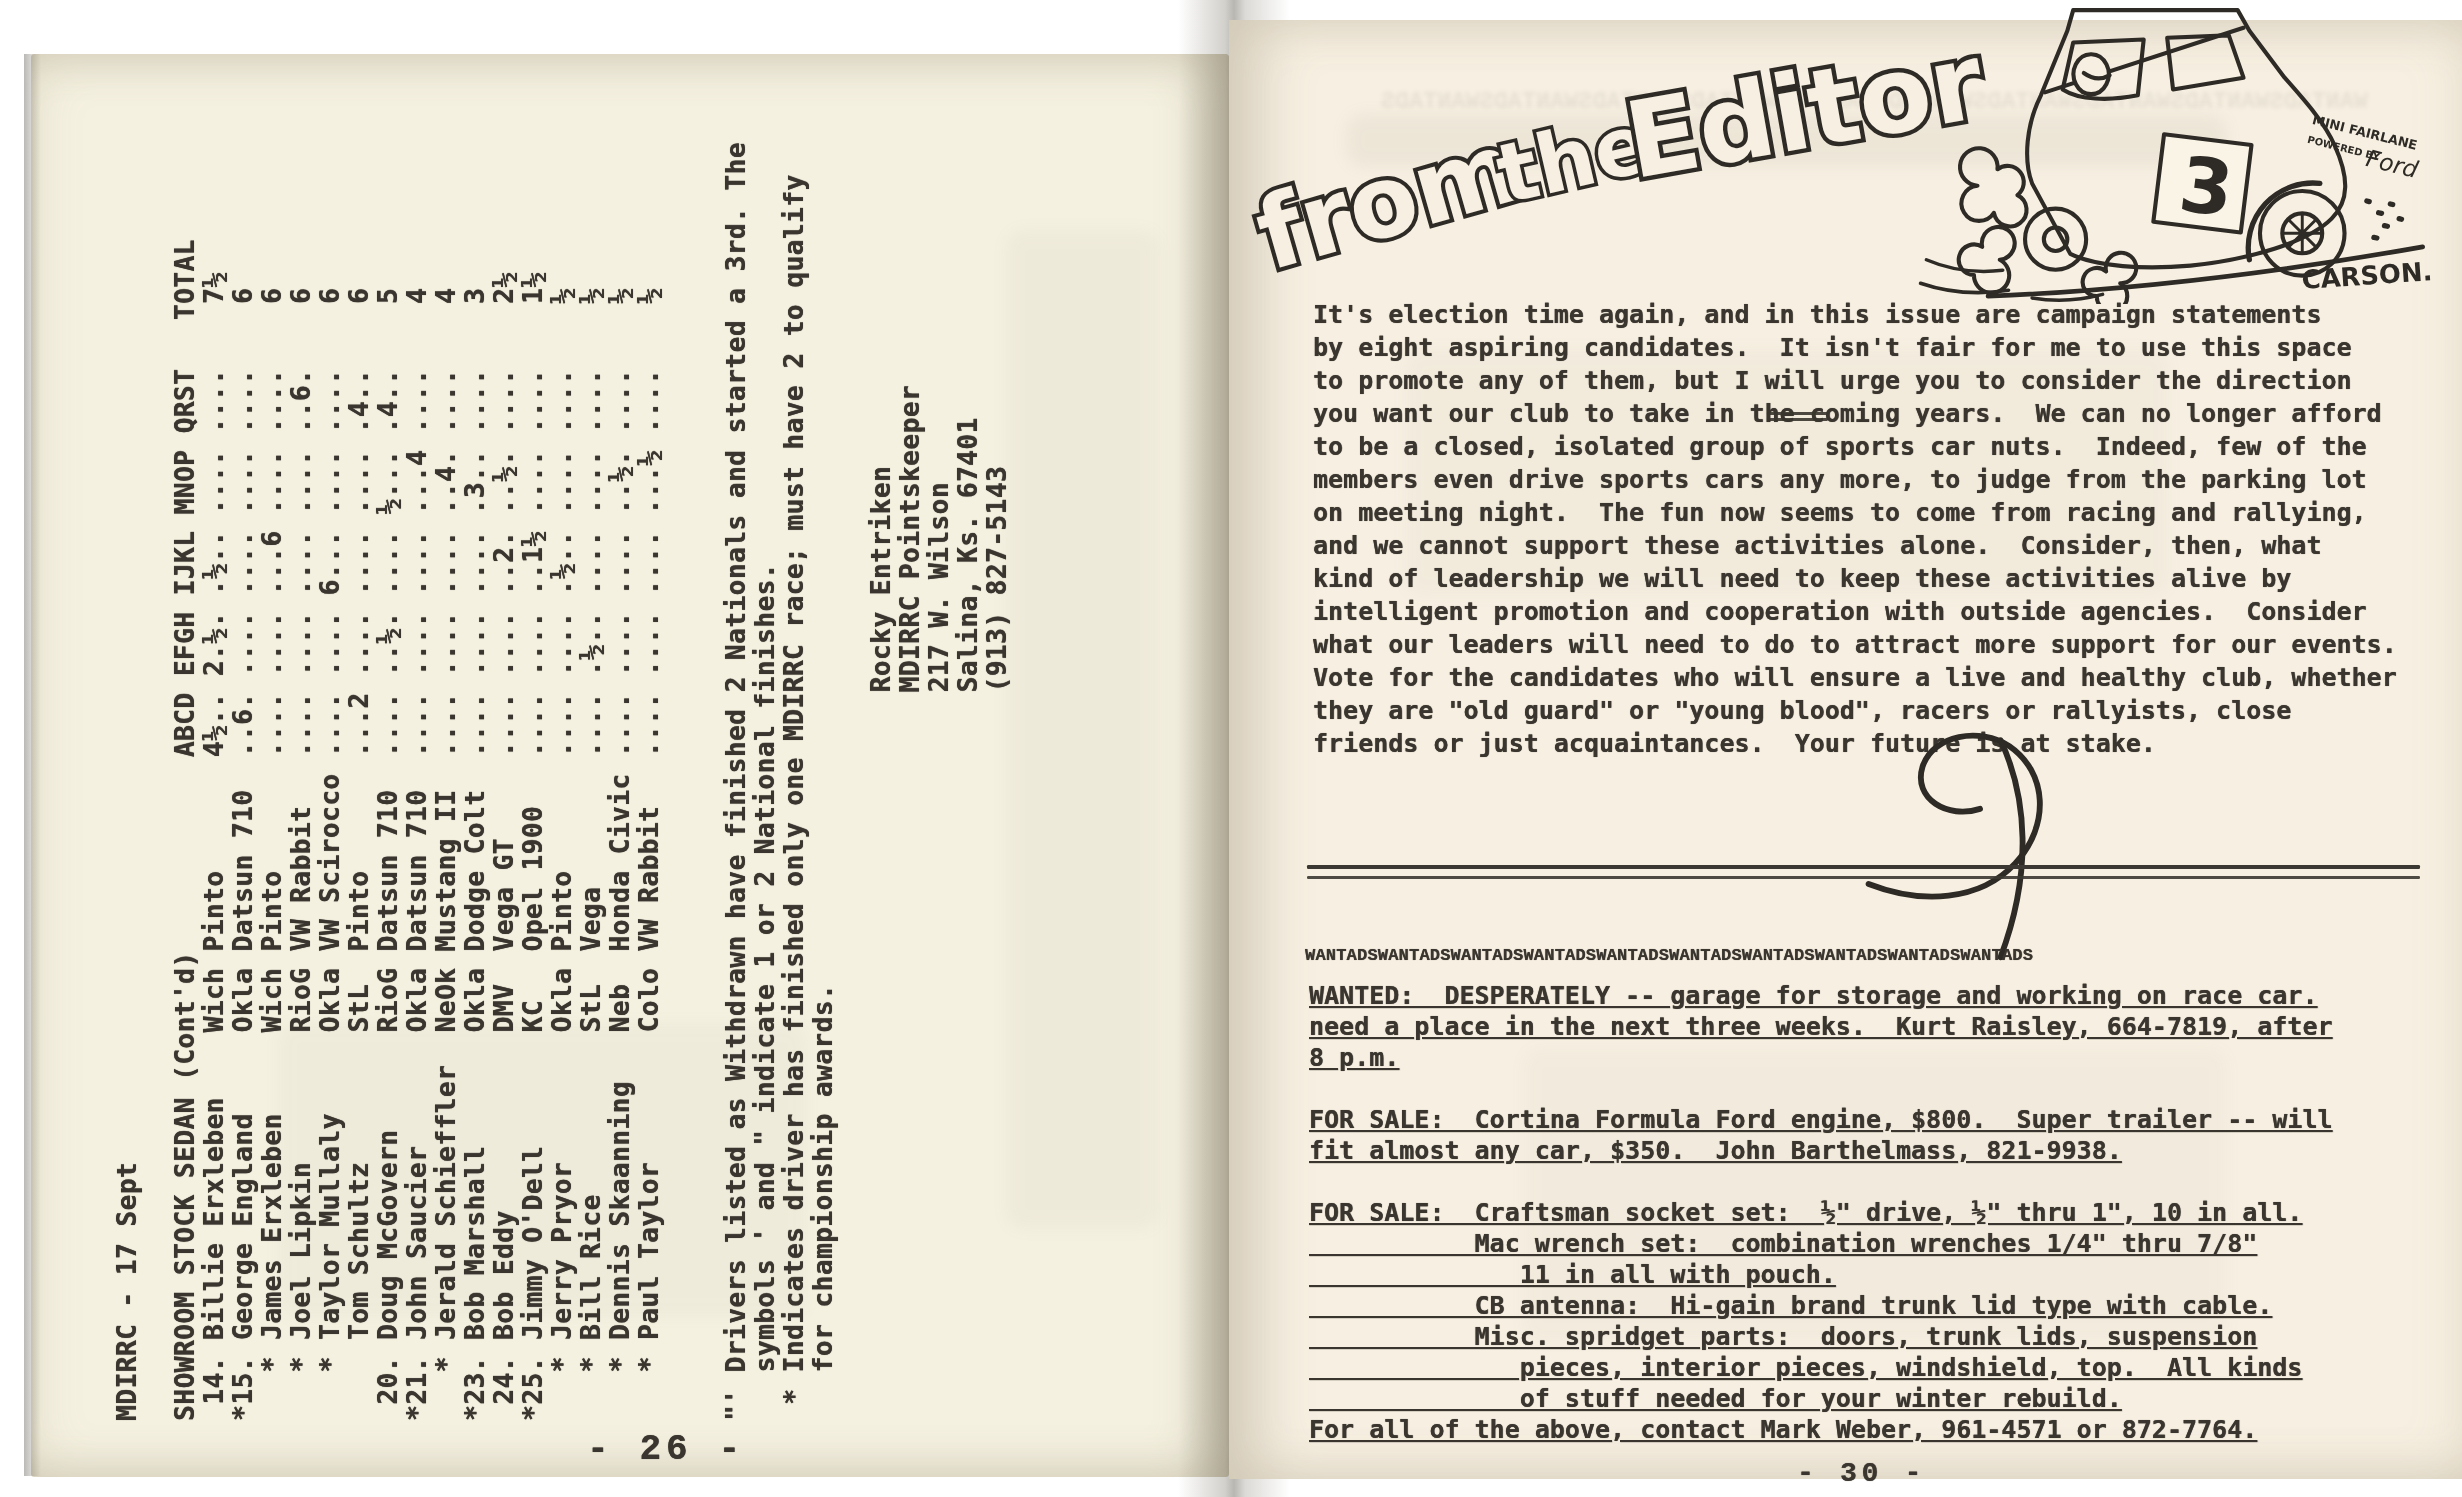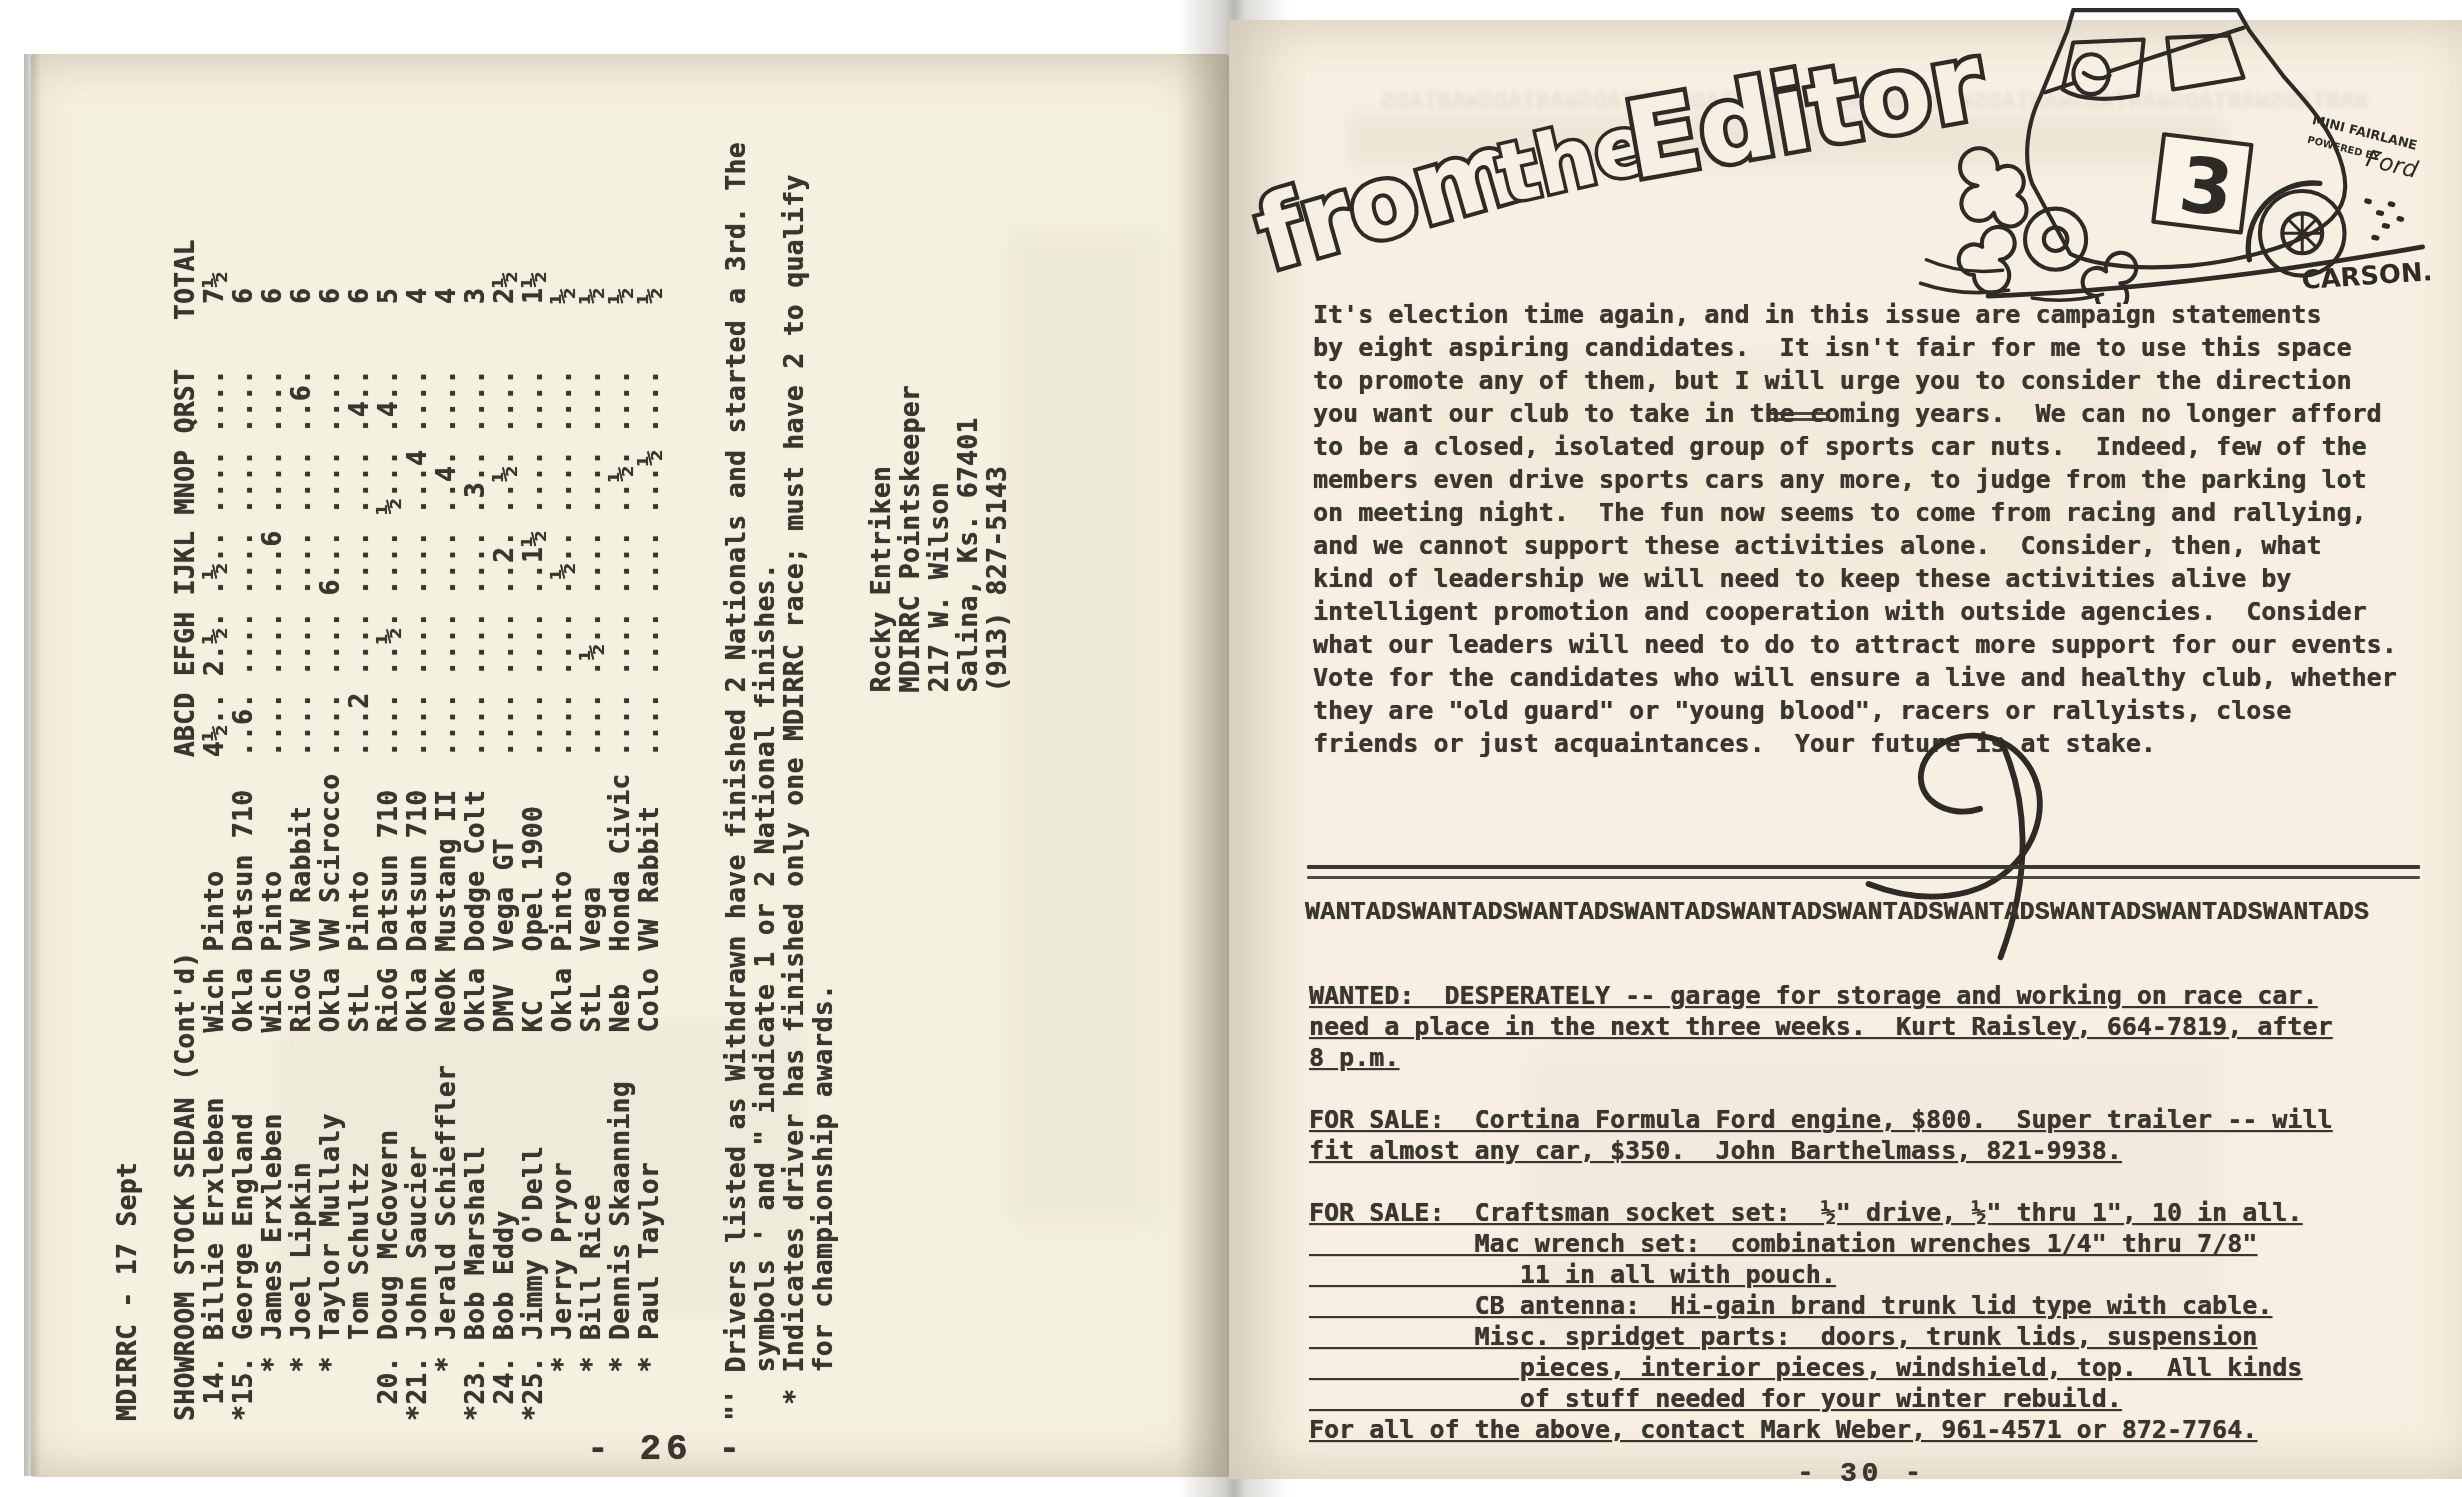--- a/index.html
+++ b/index.html
@@ -26,21 +26,21 @@
             transform:rotate(-90deg) translateX(-1283px);transform-origin:0 0;
             font-size:26.4px;line-height:29px;letter-spacing:0.3px;}
   #page-num-left{position:absolute;left:587px;top:1429px;font-size:36px;letter-spacing:4.7px;}
 
   
   #editorial-pre{position:absolute;left:1313px;top:298px;font-size:25px;line-height:33px;}
   .will-underline{position:absolute;background:#3a362f;height:2.9px;border-radius:1.8px;opacity:.9;}
   #rule-1,#rule-2{position:absolute;left:1307px;width:1113px;background:#3b3732;border-radius:1.2px;}
   #rule-1{top:865px;height:3.5px;}
   #rule-2{top:876px;height:2.9px;opacity:.9;}
-  #wantads-banner{position:absolute;left:1305px;top:898px;font-size:25px;letter-spacing:0.2px;}
+  #wantads-banner{position:absolute;left:1305px;top:946px;font-size:17px;letter-spacing:0.2px;}
   #ads-pre{position:absolute;left:1309px;top:980px;font-size:25px;line-height:31px;text-decoration:underline;}
   #page-num-right{position:absolute;left:1797px;top:1458px;font-size:28px;letter-spacing:4.7px;}
 
   
   .ghost{position:absolute;color:#7b776a;opacity:.13;filter:blur(2.3px);transform:scaleX(-1);
          font-weight:bold;pointer-events:none;}
   .smudge{position:absolute;background:#8d8877;opacity:.06;filter:blur(8.2px);border-radius:17.6px;pointer-events:none;}
 
   svg text{font-family:"DejaVu Sans","Liberation Sans",sans-serif;}
   #header-art{position:absolute;left:1251px;top:7px;}

